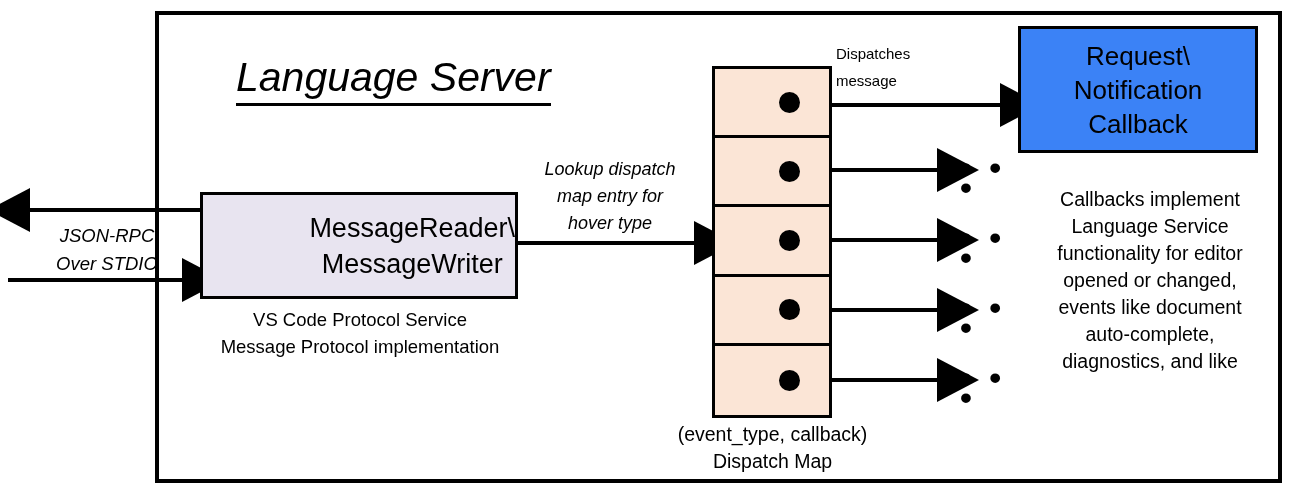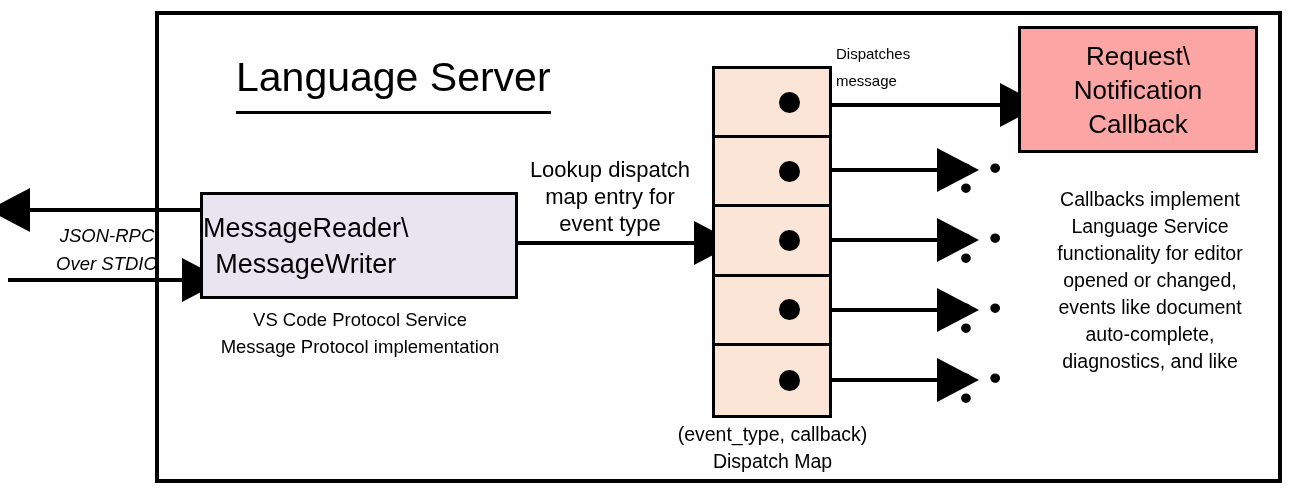--- a/index.html
+++ b/index.html
@@ -34,35 +34,36 @@
 
   
   #server-title {
     left: 236px;
     top: 52px;
     font-size: 41px;
     line-height: 50px;
     letter-spacing: 0px;
     white-space: nowrap;
     border-bottom: 3px solid #000;
-    padding-bottom: 9px;
+    padding-bottom: 1px;
+    font-style: italic;
   }
 
   
   #message-rw-box {
     left: 200px;
     top: 192px;
     width: 318px;
     height: 107px;
     background: #E8E4F0;
     border: 3px solid #000000;
     box-sizing: border-box;
     display: flex;
     align-items: center;
-    justify-content: flex-start;
+    justify-content: flex-end;
     text-align: center;
     font-size: 27px;
     line-height: 36px;
   }
   #message-rw-caption {
     left: 190px;
     top: 306px;
     width: 340px;
     text-align: center;
     font-size: 18.5px;
@@ -79,21 +80,22 @@
     font-size: 18.5px;
     line-height: 28px;
   }
 
   
   #lookup-label {
     left: 520px;
     top: 156px;
     width: 180px;
     text-align: center;
-    font-size: 22px;
+    font-style: italic;
+    font-size: 18px;
     line-height: 27px;
   }
 
   
   #dispatches-label {
     left: 836px;
     top: 40px;
     width: 160px;
     text-align: left;
     font-size: 15px;
@@ -136,21 +138,21 @@
     font-size: 19.5px;
     line-height: 27px;
   }
 
   
   #callback-box {
     left: 1018px;
     top: 26px;
     width: 240px;
     height: 127px;
-    background: #fca5a5;
+    background: #3b82f6;
     border: 3px solid #000000;
     box-sizing: border-box;
     display: flex;
     align-items: center;
     justify-content: center;
     text-align: center;
     font-size: 26px;
     line-height: 34px;
   }
   #callback-caption {
@@ -241,21 +243,21 @@
     </div>
   </div>
   <div class="abs" id="message-rw-caption">
     <div>VS Code Protocol Service</div>
     <div>Message Protocol implementation</div>
   </div>
 
   <div class="abs" id="lookup-label">
     <div>Lookup dispatch</div>
     <div>map entry for</div>
-    <div>event type</div>
+    <div>hover type</div>
   </div>
 
   <div class="abs" id="dispatches-label">
     <div>Dispatches</div>
     <div>message</div>
   </div>
 
   <div class="abs" id="dispatch-map-table">
     <div class="map-row">
       <span class="map-dot"></span>

